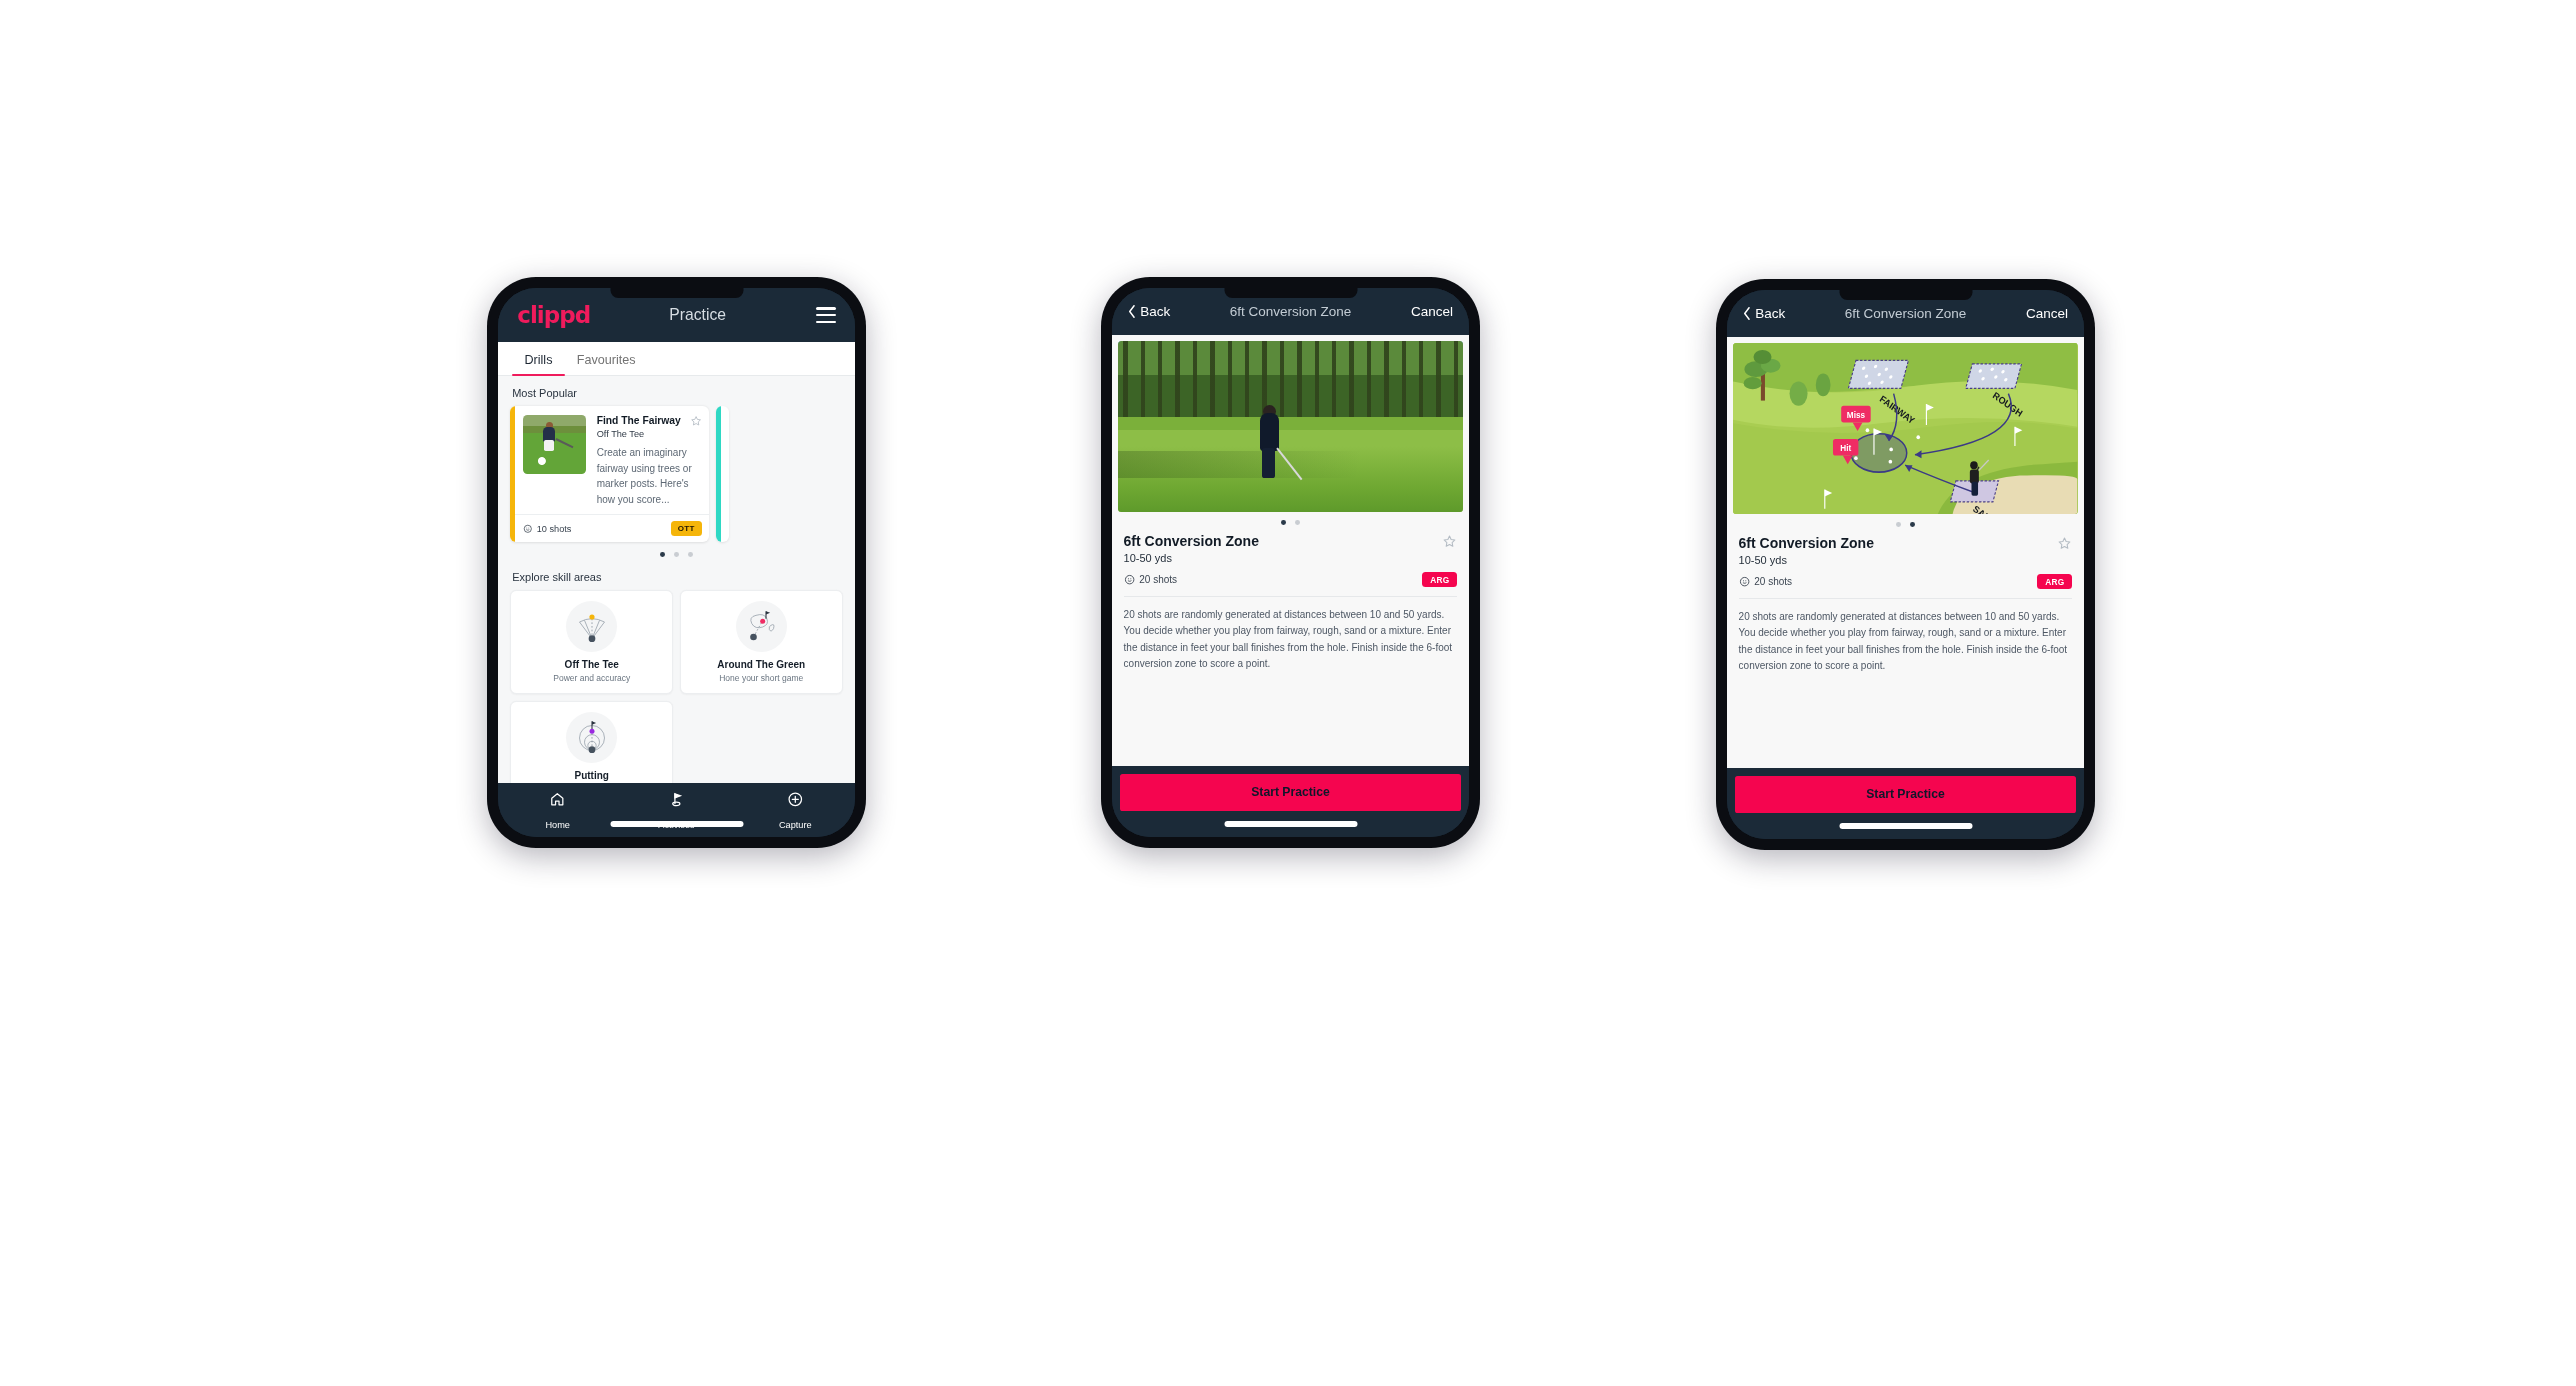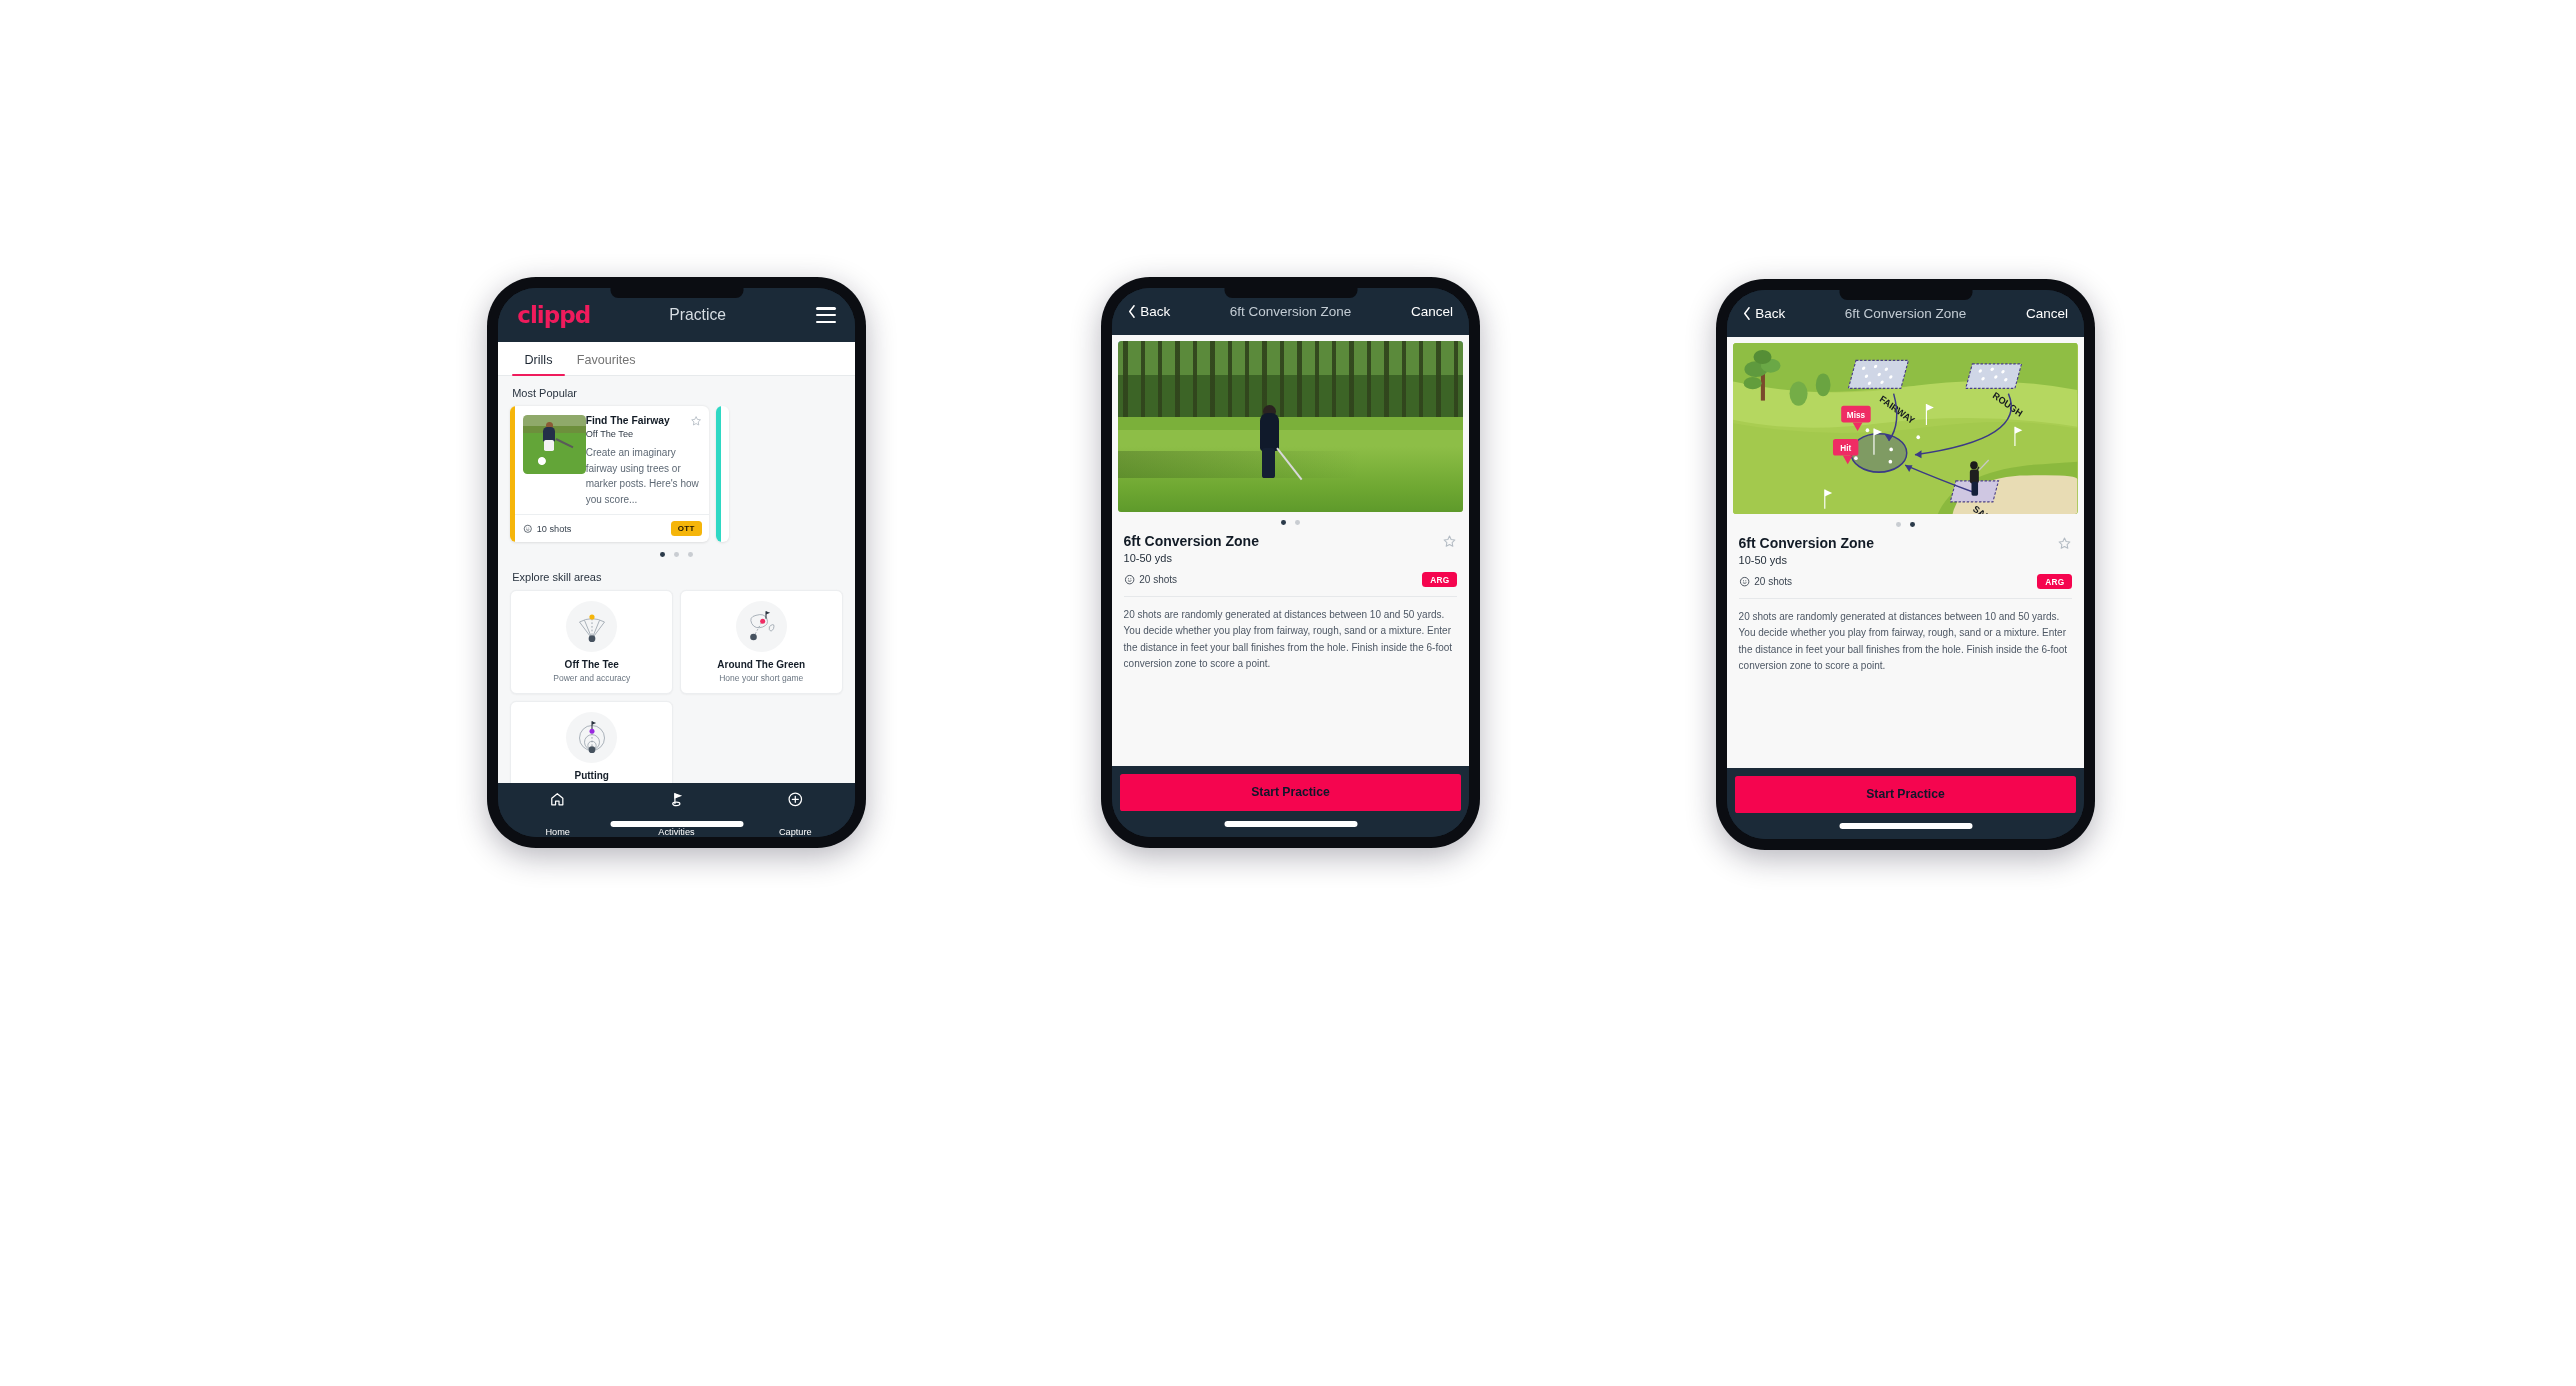--- a/index.html
+++ b/index.html
@@ -82,21 +82,21 @@
   }
 
   .drill-row { display: flex; gap: 7px; }
   .drill-card {
     background: #ffffff; border-radius: 6.1px; overflow: hidden;
     box-shadow: 0 0.9px 2.6px rgba(0,0,0,.10);
     display: flex; width: 199px; flex: 0 0 auto;
   }
   .accent-bar { width: 4.4px; flex: 0 0 auto; }
   .drill-main { flex: 1; display: flex; flex-direction: column; min-width: 0; }
-  .drill-top { display: flex; padding: 8.7px 7.8px 7px; gap: 0; }
+  .drill-top { display: flex; padding: 8.7px 7.8px 7px; gap: 11px; }
   .thumb {
     width: 63px; height: 59px; border-radius: 4.4px; flex: 0 0 auto;
     background:
       radial-gradient(circle at 30% 78%, #ffffff 0 3.5px, rgba(255,255,255,0) 4.4px),
       linear-gradient(#8fa96a 0 18%, #6d8f3c 18% 30%, #63a538 30% 100%);
     position: relative; overflow: hidden;
   }
   .thumb .golfer {
     position: absolute; left: 19px; top: 12.2px; width: 15.7px; height: 30px;
   }
@@ -156,21 +156,21 @@
   .skill-ico svg { width: 40px; height: 40px; display: block; }
   .skill-name { font-size: 10px; font-weight: 700; color: #141d28; }
   .skill-desc { font-size: 8.5px; color: #6a7581; margin-top: 2.6px; }
 
   .bottom-nav {
     height: 54px; background: #1b2a38; display: flex;
     align-items: flex-start; padding-top: 7.8px; flex: 0 0 auto;
   }
   .nav-item {
     flex: 1; display: flex; flex-direction: column; align-items: center;
-    gap: 20px; cursor: pointer;
+    gap: 13px; cursor: pointer;
   }
   .nav-item svg { width: 16.6px; height: 16.6px; display: block; }
   .nav-label { font-size: 9.2px; color: #ffffff; }
 
   
   #phone2 { left: 1101px; top: 277px; width: 379px; height: 571px; }
   #phone3 { left: 1716px; top: 279px; width: 379px; height: 571px; }
 
   .p2-topbar {
     height: 47px; background: #1b2a38; display: flex; align-items: center;

